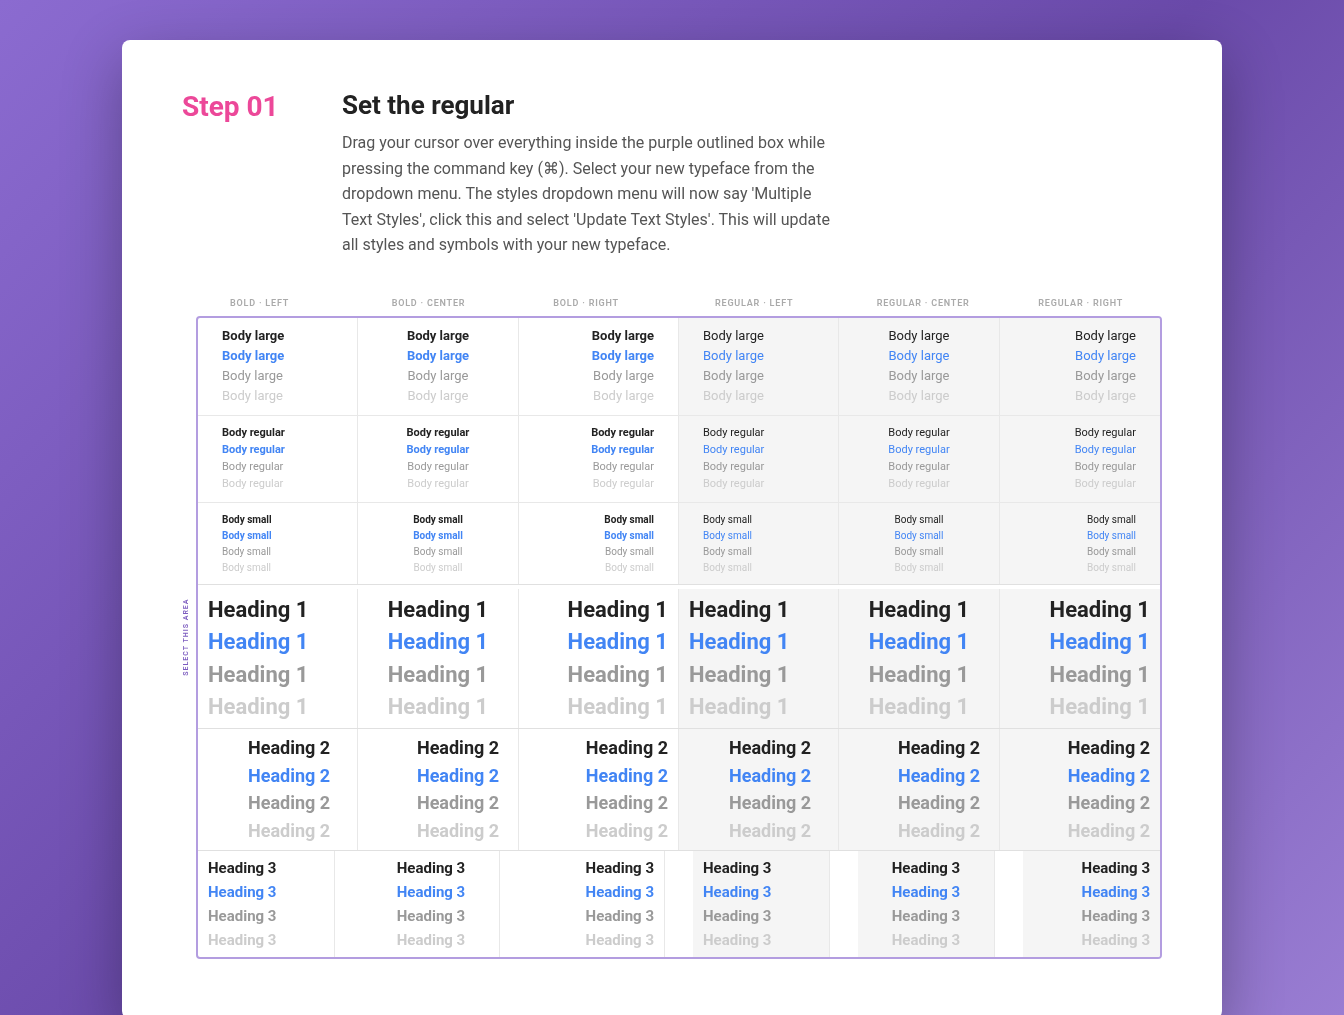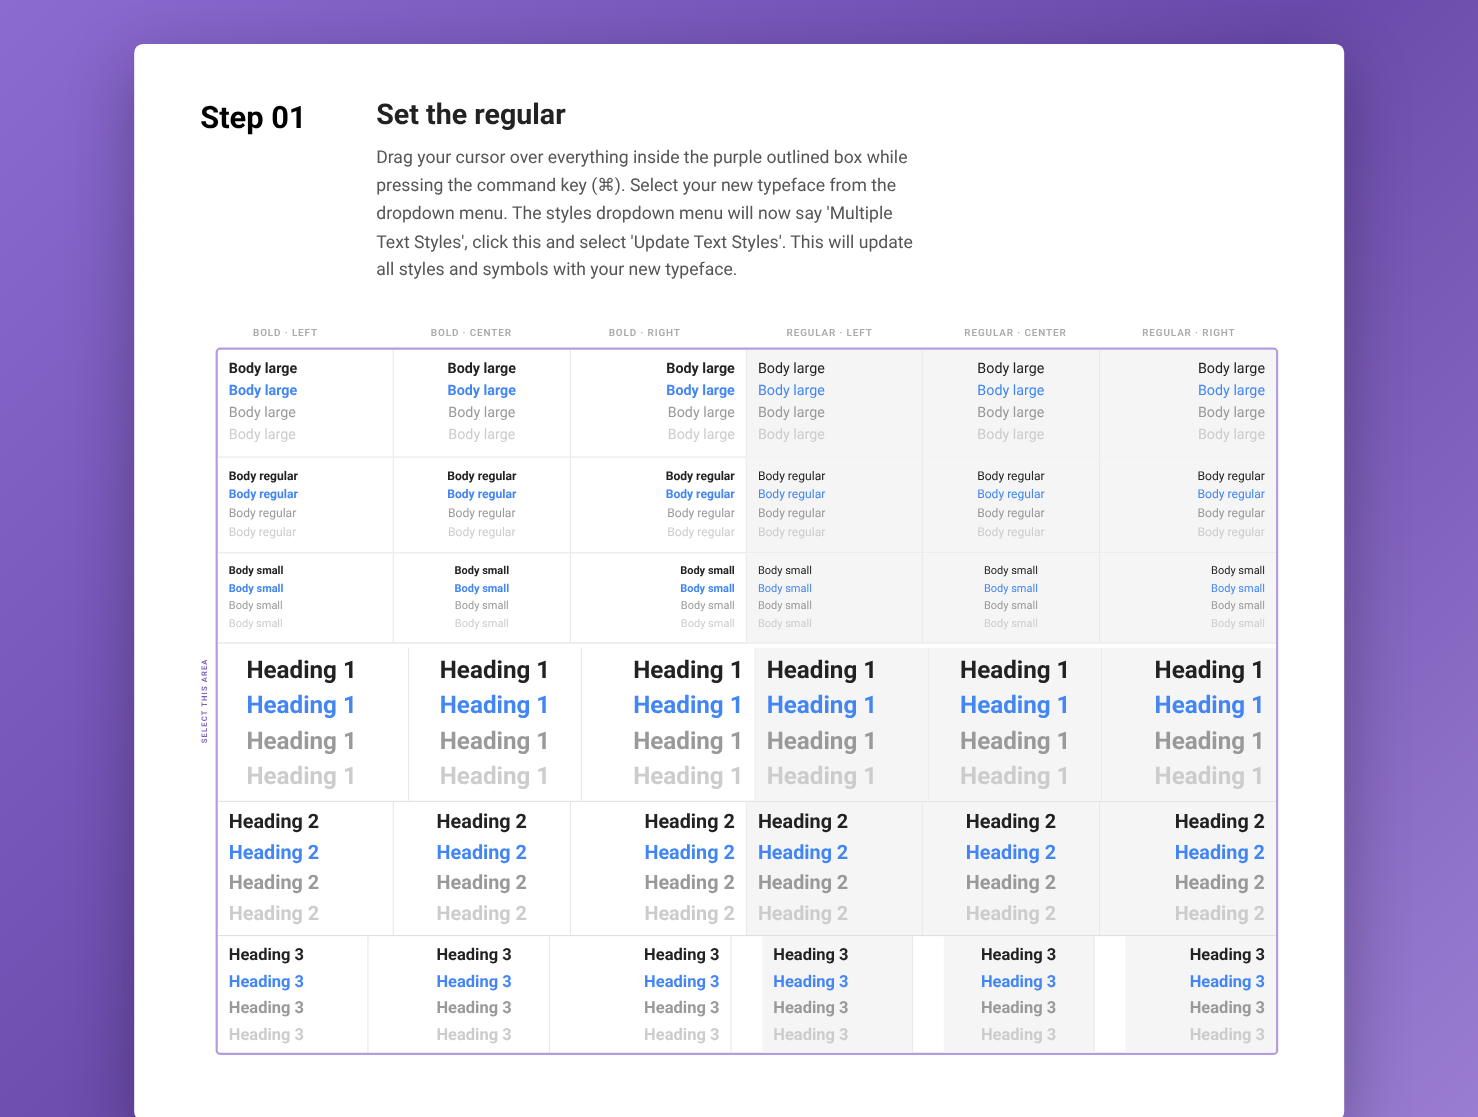--- a/index.html
+++ b/index.html
@@ -22,21 +22,21 @@
       padding: 50px 60px 60px 60px;
       position: relative;
     }
     .step-header {
       display: flex;
       align-items: flex-start;
       gap: 40px;
       margin-bottom: 40px;
     }
     .step-number {
-      color: #000000;
+      color: #ec4899;
       font-size: 28px;
       font-weight: 700;
       white-space: nowrap;
       min-width: 120px;
     }
     .step-content h2 {
       font-size: 26px;
       font-weight: 700;
       color: #222;
       margin-bottom: 10px;
@@ -96,36 +96,36 @@
     .ta-right { text-align: right; }
     
     .body-large { font-size: 13px; }
     
     .body-regular { font-size: 11px; }
     
     .body-small { font-size: 10px; }
     
     .h1-text { font-size: 22px; font-weight: 700; }
     
-    .h2-text { font-size: 18px; font-weight: 700; }
+    .h2-text { font-size: 18px; font-weight: 700; margin-left: 40px; }
     
     .h3-text { font-size: 15px; font-weight: 700; }
     .hrow {
       margin-bottom: 6px;
       line-height: 1.2;
     }
     .hrow:last-child { margin-bottom: 0; }
     .body-section {
       grid-column: 1 / -1;
       display: grid;
       grid-template-columns: repeat(6, 1fr);
       border-bottom: 1px solid #e8e8e8;
     }
     .body-col {
-      padding: 10px 10px;
+      padding: 10px 24px;
       border-right: 1px solid #e8e8e8;
     }
     .body-col:last-child { border-right: none; }
     .body-col.bg-light { background: #f5f5f5; }
     .brow {
       margin-bottom: 3px;
       line-height: 1.3;
     }
     .brow:last-child { margin-bottom: 0; }
   </style>
@@ -264,21 +264,21 @@
           <div class="brow body-small fw-regular t-light-gray ta-center">Body small</div>
         </div>
         <div class="body-col bg-light">
           <div class="brow body-small fw-regular t-black ta-right">Body small</div>
           <div class="brow body-small fw-regular t-blue ta-right">Body small</div>
           <div class="brow body-small fw-regular t-gray ta-right">Body small</div>
           <div class="brow body-small fw-regular t-light-gray ta-right">Body small</div>
         </div>
       </div>
 
-      <div class="body-section" style="padding-top:4px; border-bottom:none; border-top: 1px solid #e0e0e0; padding-left: 16px;">
+      <div class="body-section" style="padding-top:4px; border-bottom:none; border-top: 1px solid #e0e0e0;">
         <div class="body-col" style="padding: 8px 10px;">
           <div class="hrow h1-text fw-bold t-black ta-left">Heading 1</div>
           <div class="hrow h1-text fw-bold t-blue ta-left">Heading 1</div>
           <div class="hrow h1-text fw-regular t-gray ta-left">Heading 1</div>
           <div class="hrow h1-text fw-regular t-light-gray ta-left">Heading 1</div>
         </div>
         <div class="body-col" style="padding: 8px 10px;">
           <div class="hrow h1-text fw-bold t-black ta-center">Heading 1</div>
           <div class="hrow h1-text fw-bold t-blue ta-center">Heading 1</div>
           <div class="hrow h1-text fw-regular t-gray ta-center">Heading 1</div>

